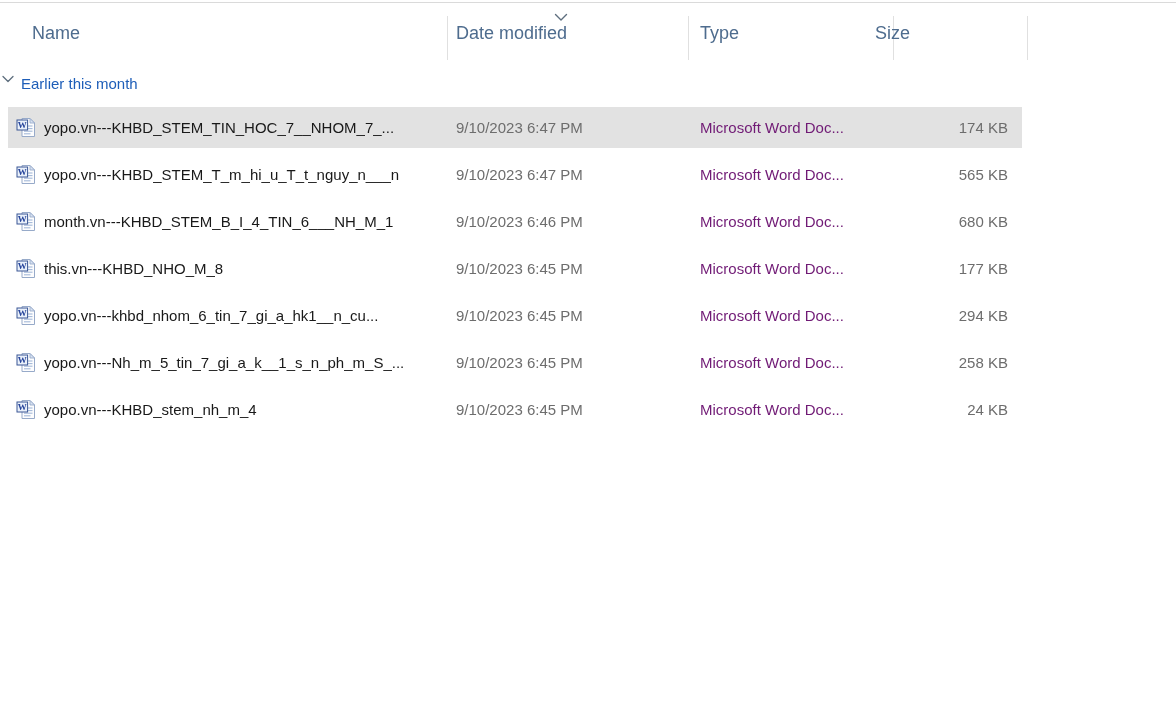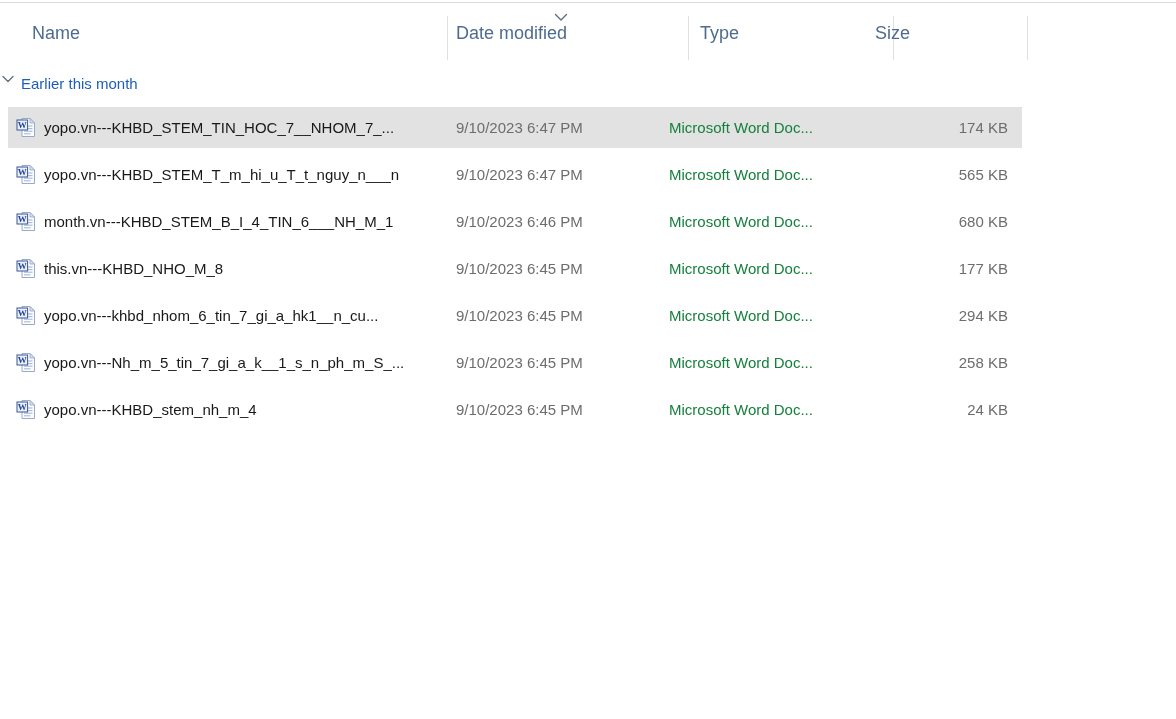--- a/index.html
+++ b/index.html
@@ -27,21 +27,21 @@
   .group-label { margin-left:6px; font-size:15px; color:#1e5eb8; }
 
   
   .rows { position:absolute; top:107px; left:8px; width:1014px; }
   .row { position:relative; width:1014px; height:41px; margin-bottom:6px; line-height:41px; }
   .row.selected { background:#e2e2e2; }
   .cell { position:absolute; top:0; height:34px; font-size:15px; white-space:nowrap; overflow:hidden; }
   .file-icon { position:absolute; left:8px; top:10px; width:21px; height:21px; }
   .cell-name { left:36px;  width:406px; color:#191919; }
   .cell-date { left:448px; width:230px; color:#6d6d6d; }
-  .cell-type { left:661px; width:190px; color:#15803d; }
+  .cell-type { left:692px; width:190px; color:#701a75; }
   .cell-size { left:885px; width:122px; color:#6d6d6d; text-align:right; padding-right:7px; }
 </style>
 </head>
 <body>
 
 <div class="explorer">
 
   <div class="top-line"></div>
 
   <div class="header-row">

